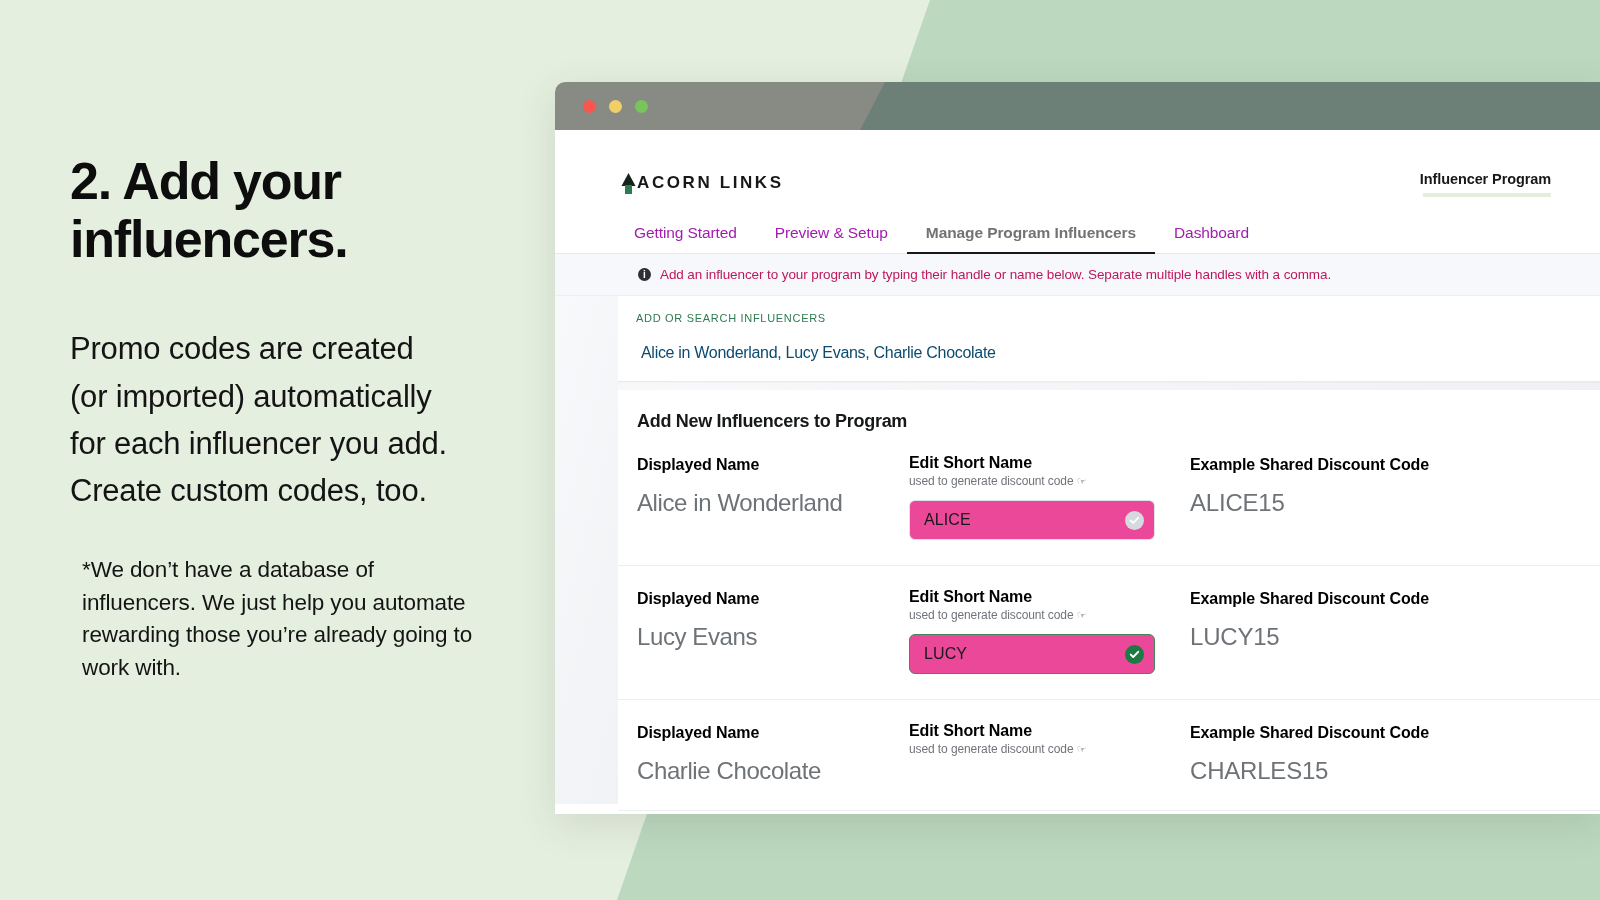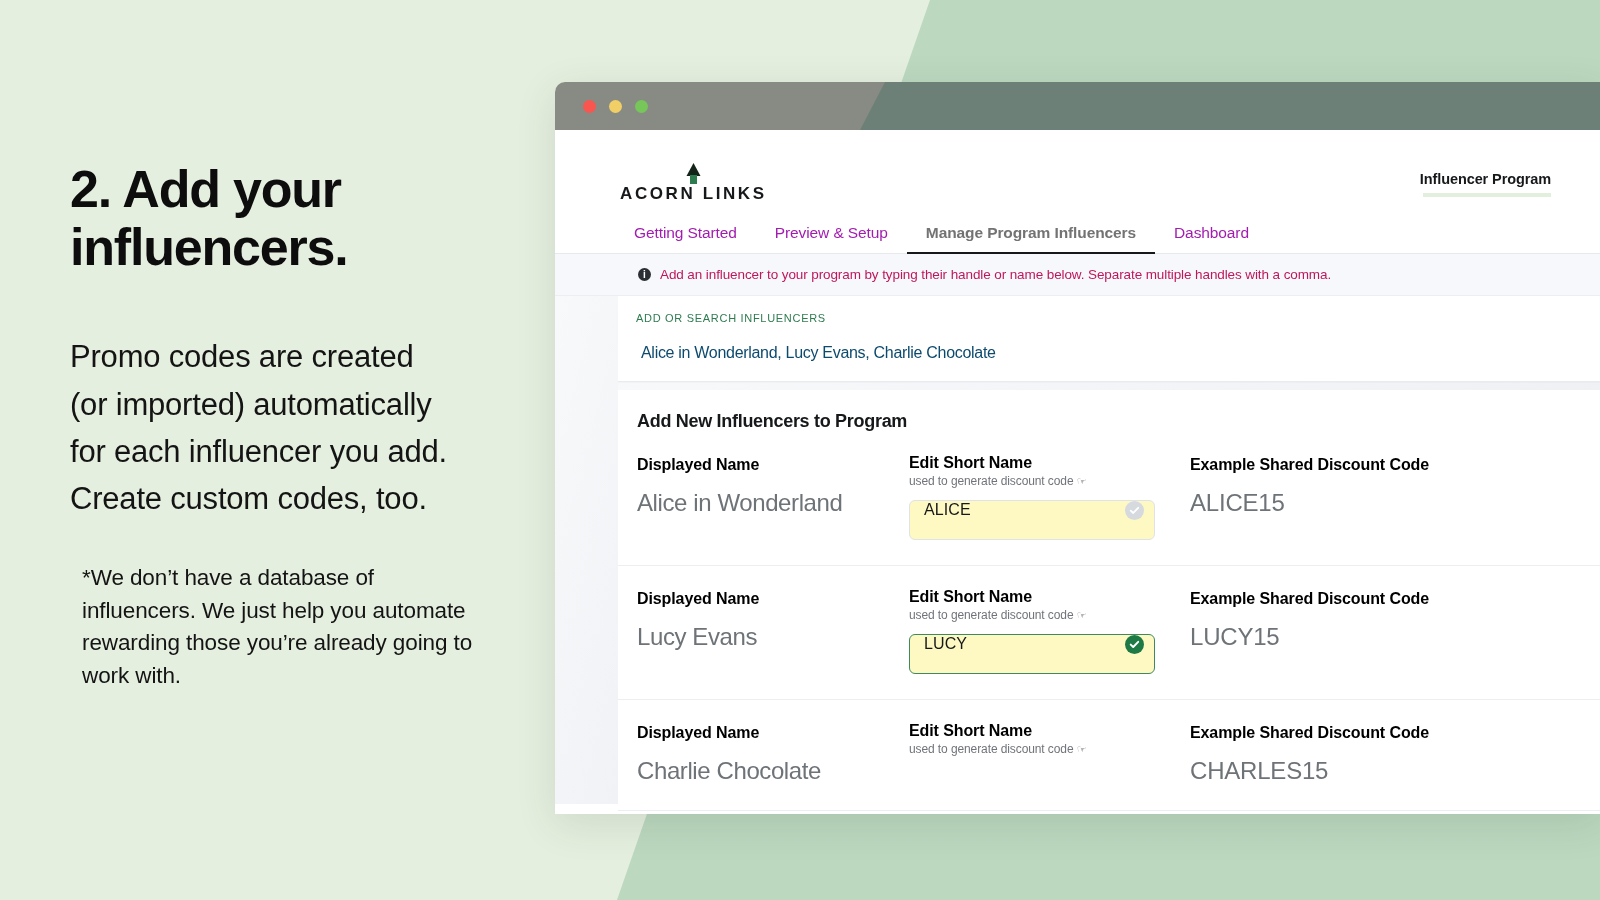--- a/index.html
+++ b/index.html
@@ -28,21 +28,21 @@
     inset: 0;
     z-index: 1;
     background: #bcd8bf;
     clip-path: polygon(930px 0, 1600px 0, 1600px 900px, 617px 900px);
   }
 
   
   .left-col {
     position: absolute;
     left: 70px;
-    top: 160px;
+    top: 152px;
     width: 500px;
     z-index: 5;
   }
   .headline {
     font-size: 52px;
     font-weight: bold;
     line-height: 1.12;
     letter-spacing: -1.2px;
     color: #0d0d0d;
     white-space: pre-line;
@@ -115,21 +115,20 @@
   .app-header {
     display: flex;
     align-items: center;
     justify-content: space-between;
     padding: 30px 50px 0 65px;
     height: 76px;
   }
   .brand {
     display: flex;
     align-items: center;
-    flex-direction: column;
   }
   .tree-icon { display: block; }
   .brand-name {
     font-size: 17px;
     font-weight: bold;
     letter-spacing: 2.6px;
     color: #16181a;
   }
   .program-tag-wrap { text-align: right; padding-right: 2px; }
   .program-tag {
@@ -288,23 +287,23 @@
     color: #6e7378;
     letter-spacing: -0.2px;
   }
 
   .short-input {
     margin-top: 12px;
     height: 40px;
     width: 246px;
     border: 1px solid #dfe2e6;
     border-radius: 6px;
-    background: #fef9c3;
-    display: flex;
-    align-items: flex-start;
+    background: #ec4899;
+    display: flex;
+    align-items: center;
     padding: 0 10px 0 14px;
     justify-content: space-between;
   }
   .short-input.valid {
     border: 1.5px solid #3e8a5e;
   }
   .short-input-text {
     font-size: 16px;
     color: #16181a;
     letter-spacing: 0.1px;

